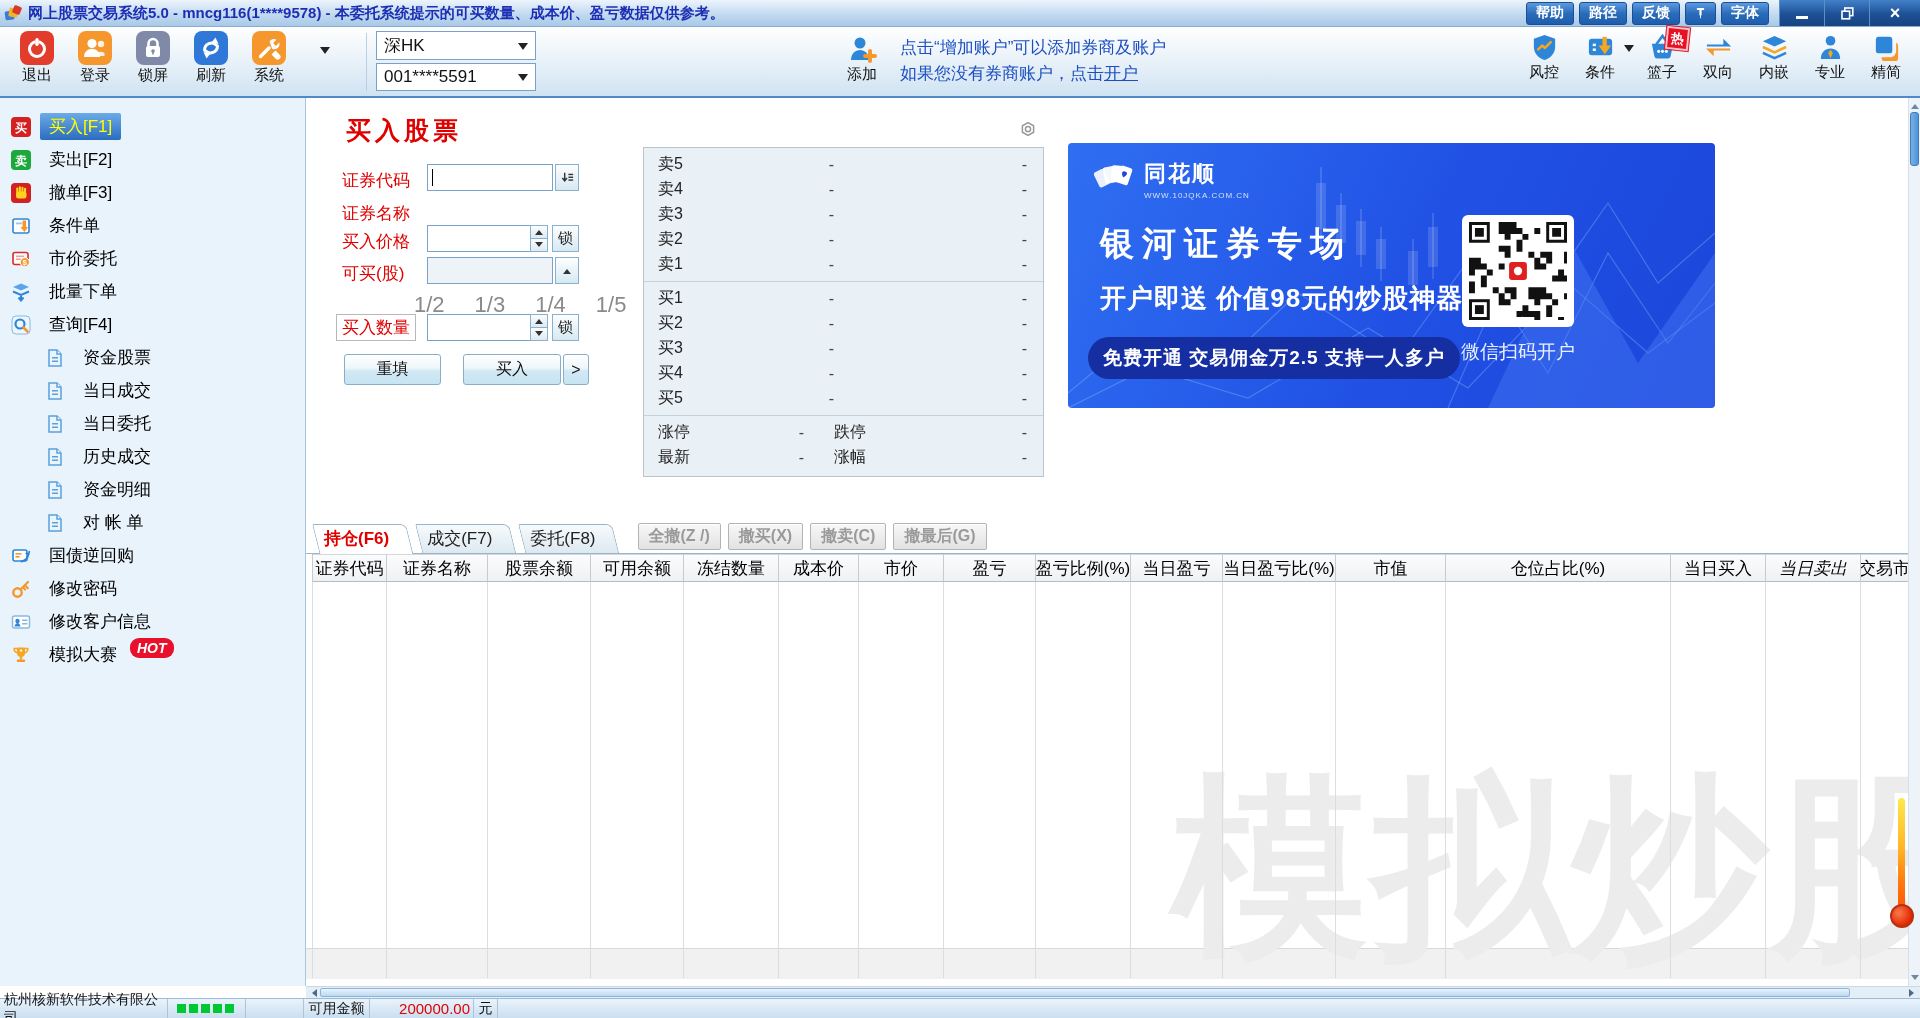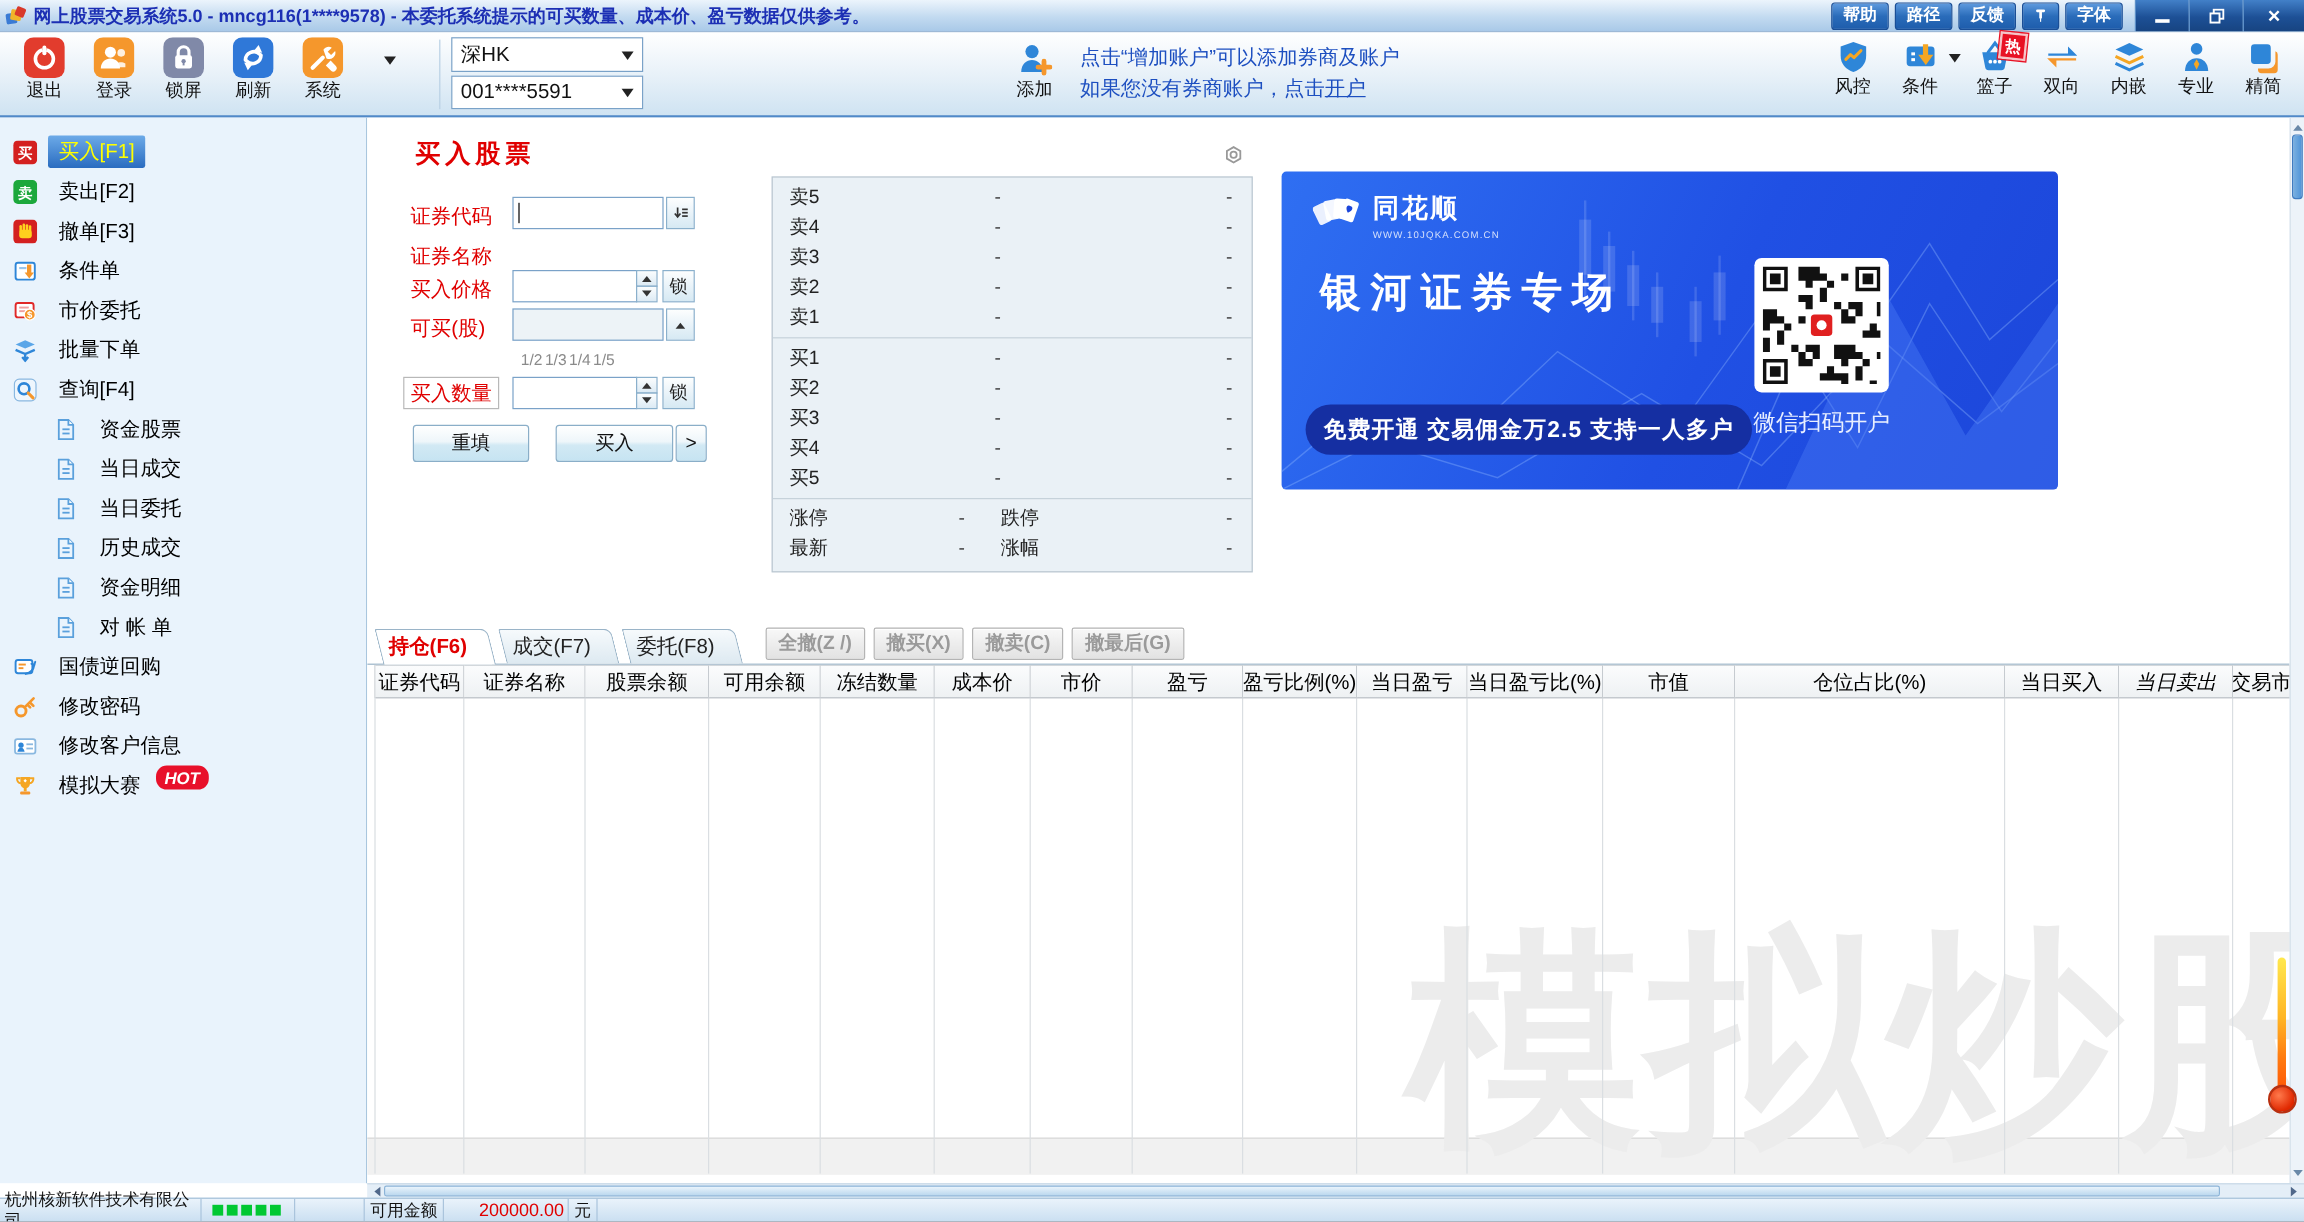--- a/index.html
+++ b/index.html
@@ -54,35 +54,35 @@
   .side-item{height:33px;display:flex;align-items:center;font-size:17px;color:#000;cursor:pointer;white-space:nowrap;}
   .sicon{width:20px;height:20px;margin-left:11px;margin-right:9px;flex:0 0 auto;}
   .sicon svg{width:20px;height:20px;}
   .side-item.sub .sicon{margin-left:45px;}
   .slabel{padding:2px 9px;}
   .slabel.sel-label{background:linear-gradient(#6caae8,#2a6cc0);color:#ffff00;border-radius:2px;}
   .side-badge{margin-left:4px;background:#e8102a;color:#fff;font-size:14px;font-weight:bold;font-style:italic;
     padding:2px 7px;border-radius:9px;transform:translateY(-7px);}
   
   .main{position:absolute;left:306px;top:98px;width:1614px;height:888px;background:#fff;overflow:hidden;}
-  .form-title{position:absolute;left:40px;top:16px;font-size:21px;font-weight:bold;color:#e00000;letter-spacing:4px;}
+  .form-title{position:absolute;left:40px;top:16px;font-size:25px;font-weight:bold;color:#e00000;letter-spacing:4px;}
   .flabel{position:absolute;font-size:17px;color:#e00000;white-space:nowrap;}
   .finput{position:absolute;height:27px;background:#fff;border:1px solid #7aa2c8;box-sizing:border-box;}
   .finput.dis{background:#edf3f7;}
   .fake-caret{position:absolute;left:126px;top:71px;width:1px;height:17px;background:#000;}
   .fbtn{position:absolute;height:27px;box-sizing:border-box;border:1px solid #8ab0cc;cursor:pointer;
     background:linear-gradient(#fdfefe,#e9f3f9 50%,#d6e9f3);display:flex;align-items:center;justify-content:center;
     font-size:15px;color:#222;}
   .spin{position:absolute;width:18px;height:27px;display:flex;flex-direction:column;}
   .spin b{flex:1;border:1px solid #8ab0cc;background:linear-gradient(#fbfdfe,#dceaf4);display:flex;
     align-items:center;justify-content:center;cursor:pointer;}
   .spin b + b{margin-top:-1px;}
   .tri-up{width:0;height:0;border:4px solid transparent;border-bottom:5px solid #333;margin-bottom:3px;}
   .tri-dn{width:0;height:0;border:4px solid transparent;border-top:5px solid #333;margin-top:3px;}
-  .fracs{position:absolute;left:128px;top:194px;font-size:13px;color:#8a8a8a;display:flex;gap:2px;}
+  .fracs{position:absolute;left:108px;top:194px;font-size:22px;color:#8a8a8a;display:flex;gap:30px;}
   .fracs span{cursor:pointer;}
   .qty-label-box{position:absolute;left:30px;top:216px;height:27px;border:1px solid #b8b8b8;display:flex;
     align-items:center;padding:0 5px;font-size:17px;color:#e00000;box-sizing:border-box;}
   .action-btn{position:absolute;height:29px;border:1px solid #8aaec8;border-radius:3px;cursor:pointer;
     background:linear-gradient(#ffffff,#eef6fa 45%,#d2e9f4 55%,#c6e4f2);font-size:16px;color:#111;
     display:flex;align-items:center;justify-content:center;box-shadow:inset 0 1px 0 rgba(255,255,255,.9);}
   
   .gear{position:absolute;left:712px;top:22px;width:20px;height:20px;cursor:pointer;}
   .obook{position:absolute;left:337px;top:49px;width:401px;height:330px;background:#eaf1f6;
     border:1px solid #b9c6d0;box-sizing:border-box;display:flex;flex-direction:column;}
@@ -746,20 +746,21 @@
               <rect x="21" y="6" width="11" height="16" rx="2" transform="rotate(19 27 14)"></rect>
             </g>
           <path d="M27 10.5c2.6 0 2 3.4-.5 5.3-2.5-1.9-3.1-5.3-.5-5.3z" fill="#1c46da" transform="rotate(19 27 13)"></path>
         </svg>
         <div>
           <div class="bn-brand-name">同花顺</div>
           <div class="bn-brand-sub">WWW.10JQKA.COM.CN</div>
         </div>
       </div>
       <div class="bn-headline">银河证券专场</div>
+      <div class="bn-subline">开户即送 价值98元的炒股神器</div>
       <div class="bn-pill">免费开通 交易佣金万2.5 支持一人多户</div>
       <div class="bn-qr">
         <svg viewBox="0 0 33 33">
           <g fill="#111">
             <path d="M0 0h7v7H0z"></path>
               <path d="M26 0h7v7h-7z"></path>
               <path d="M0 26h7v7H0z"></path>
           </g>
           <g fill="#fff">
               <path d="M1 1h5v5H1z"></path>

